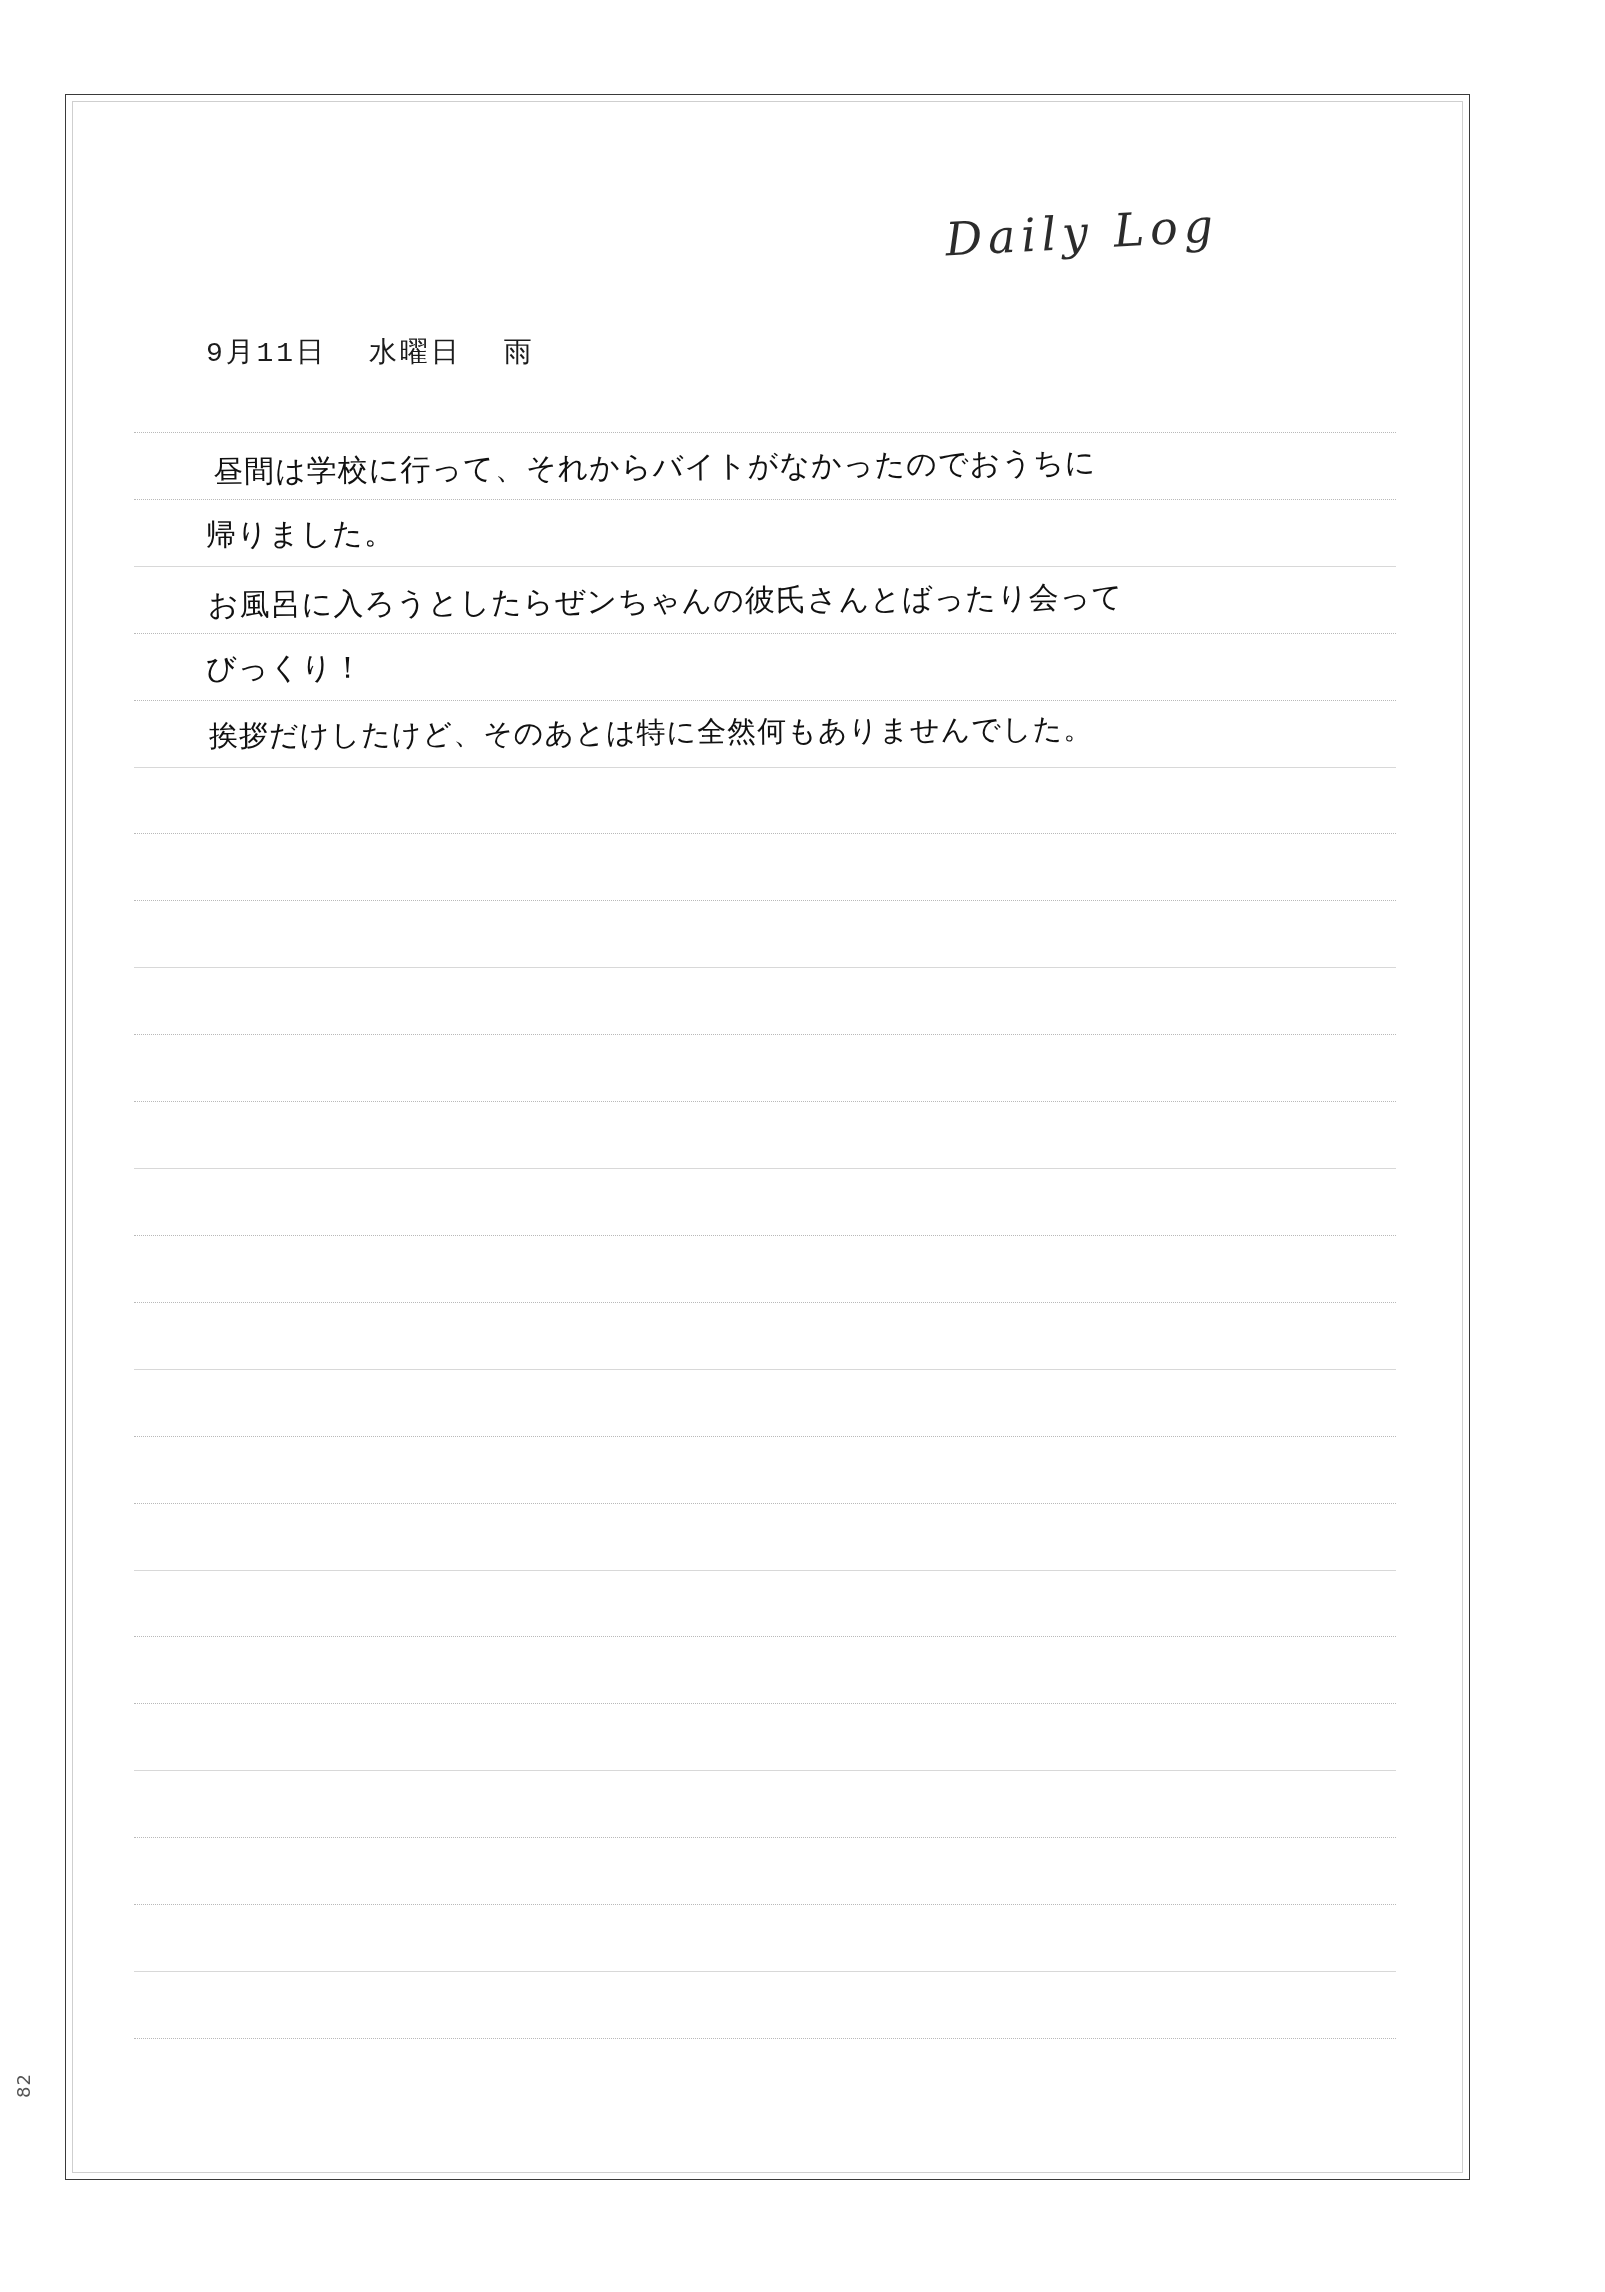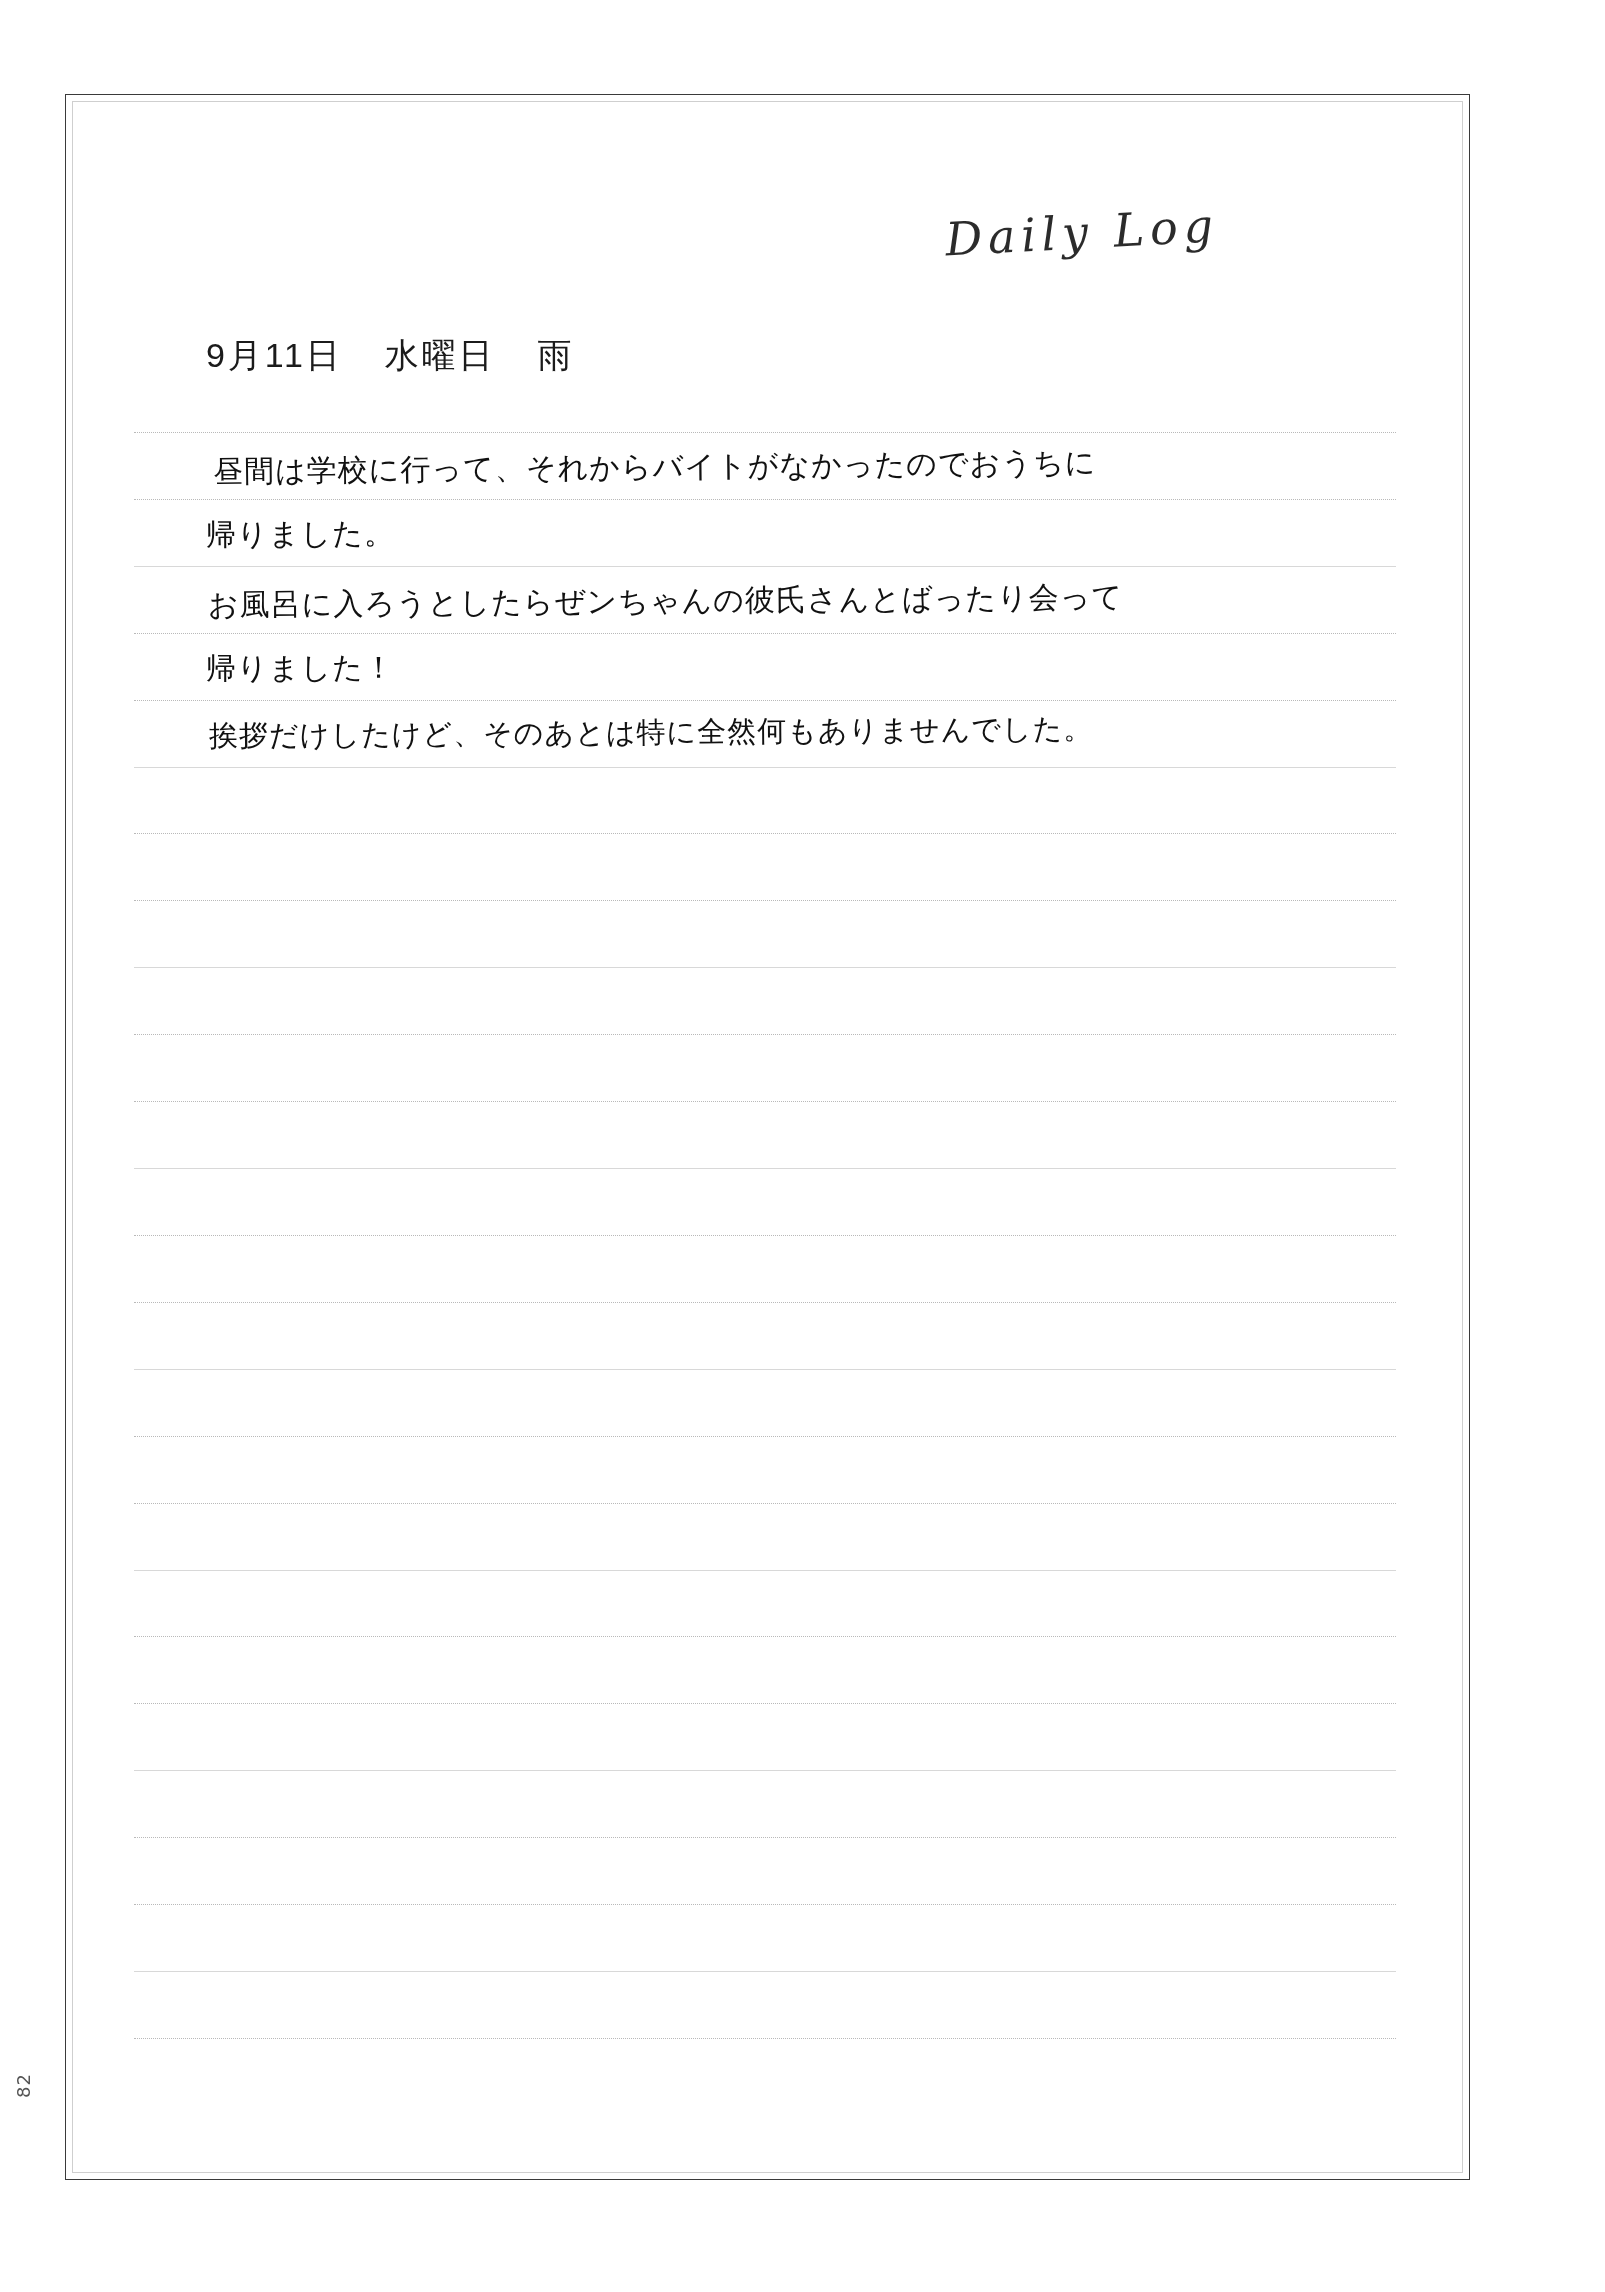--- a/index.html
+++ b/index.html
@@ -60,22 +60,22 @@
     transform: rotate(-3deg);
     white-space: nowrap;
     opacity: 0.92;
   }
 
   
   .date-line {
     position: absolute;
     left: 206px;
     top: 333px;
-    font-family: Liberation Sans, sans-serif;
-    font-size: 34px;
+    font-family: Liberation Mono, monospace;
+    font-size: 28px;
     color: #1b1b1b;
     letter-spacing: 2.9px;
     white-space: nowrap;
   }
   .date-line .dow { margin-left: 42px; }
   .date-line .weather { margin-left: 42px; }
 
   
   .rules {
     position: absolute;
@@ -171,20 +171,20 @@
       <div class="rule" style="top: 1405px;"></div>
       <div class="rule" style="top: 1472px;"></div>
       <div class="rule solid" style="top: 1539px;"></div>
       <div class="rule" style="top: 1606px;"></div>
     </div>
 
   <div class="body-text">
     <div class="hline l1">昼間は学校に行って、それからバイトがなかったのでおうちに</div>
     <div class="hline l2">帰りました。</div>
     <div class="hline l3">お風呂に入ろうとしたらぜンちゃんの彼氏さんとばったり会って</div>
-    <div class="hline l4">帰りました！</div>
+    <div class="hline l4">びっくり！</div>
     <div class="hline l5">挨拶だけしたけど、そのあとは特に全然何もありませんでした。</div>
   </div>
 
   <div class="page-number">82</div>
 
 </div>
 
 
 </body></html>

